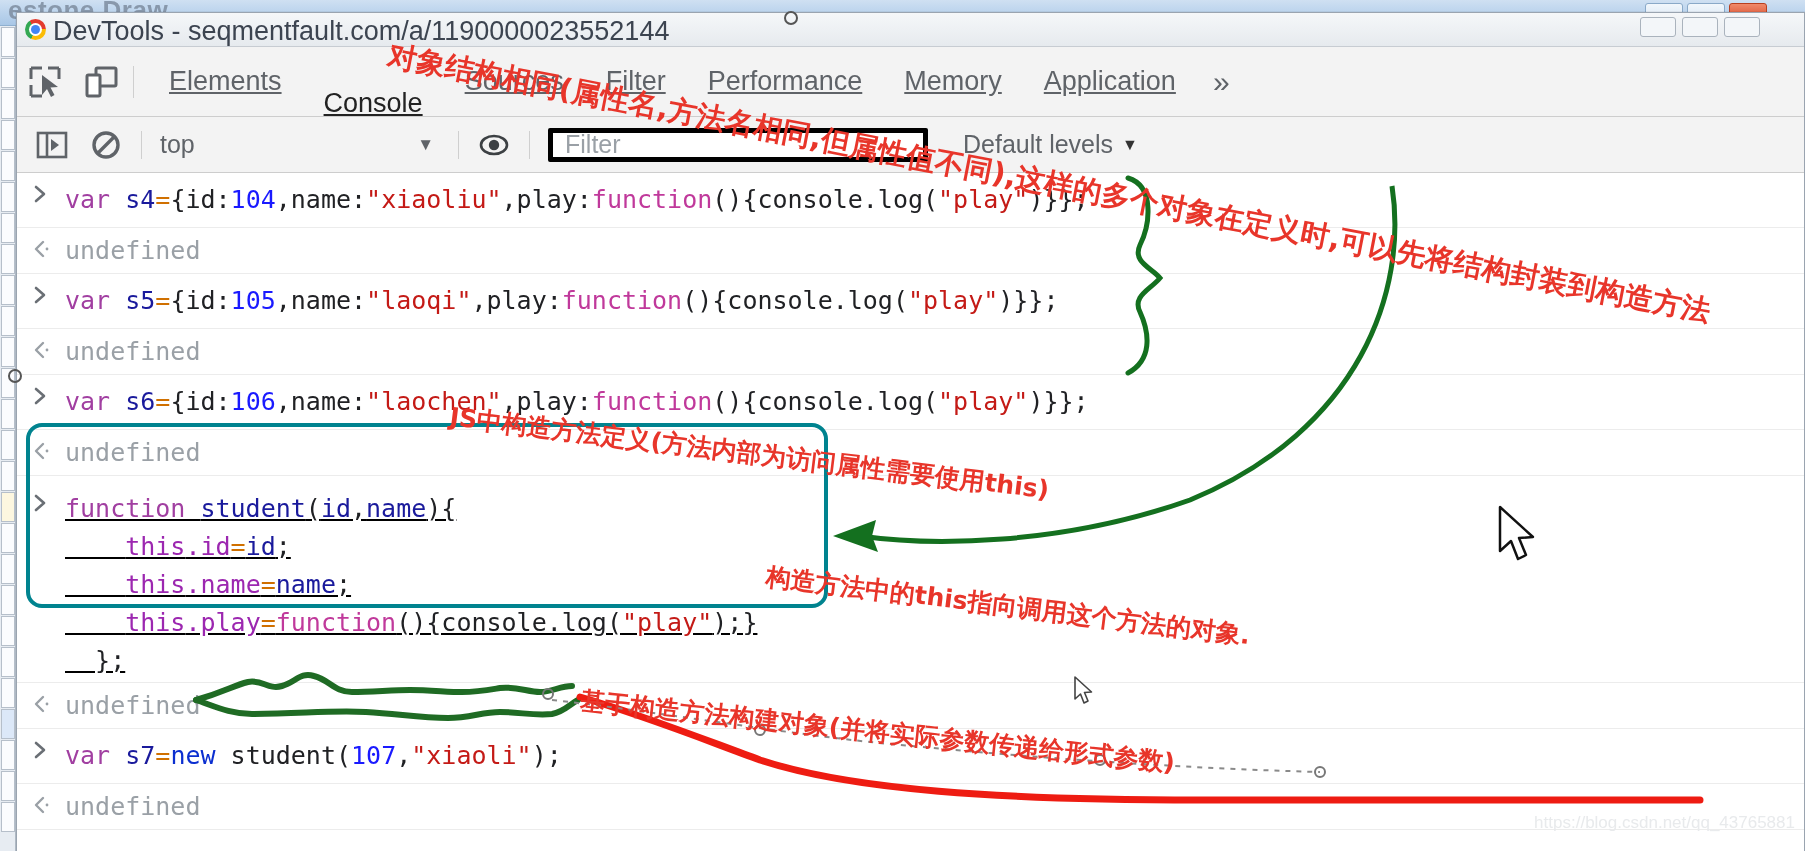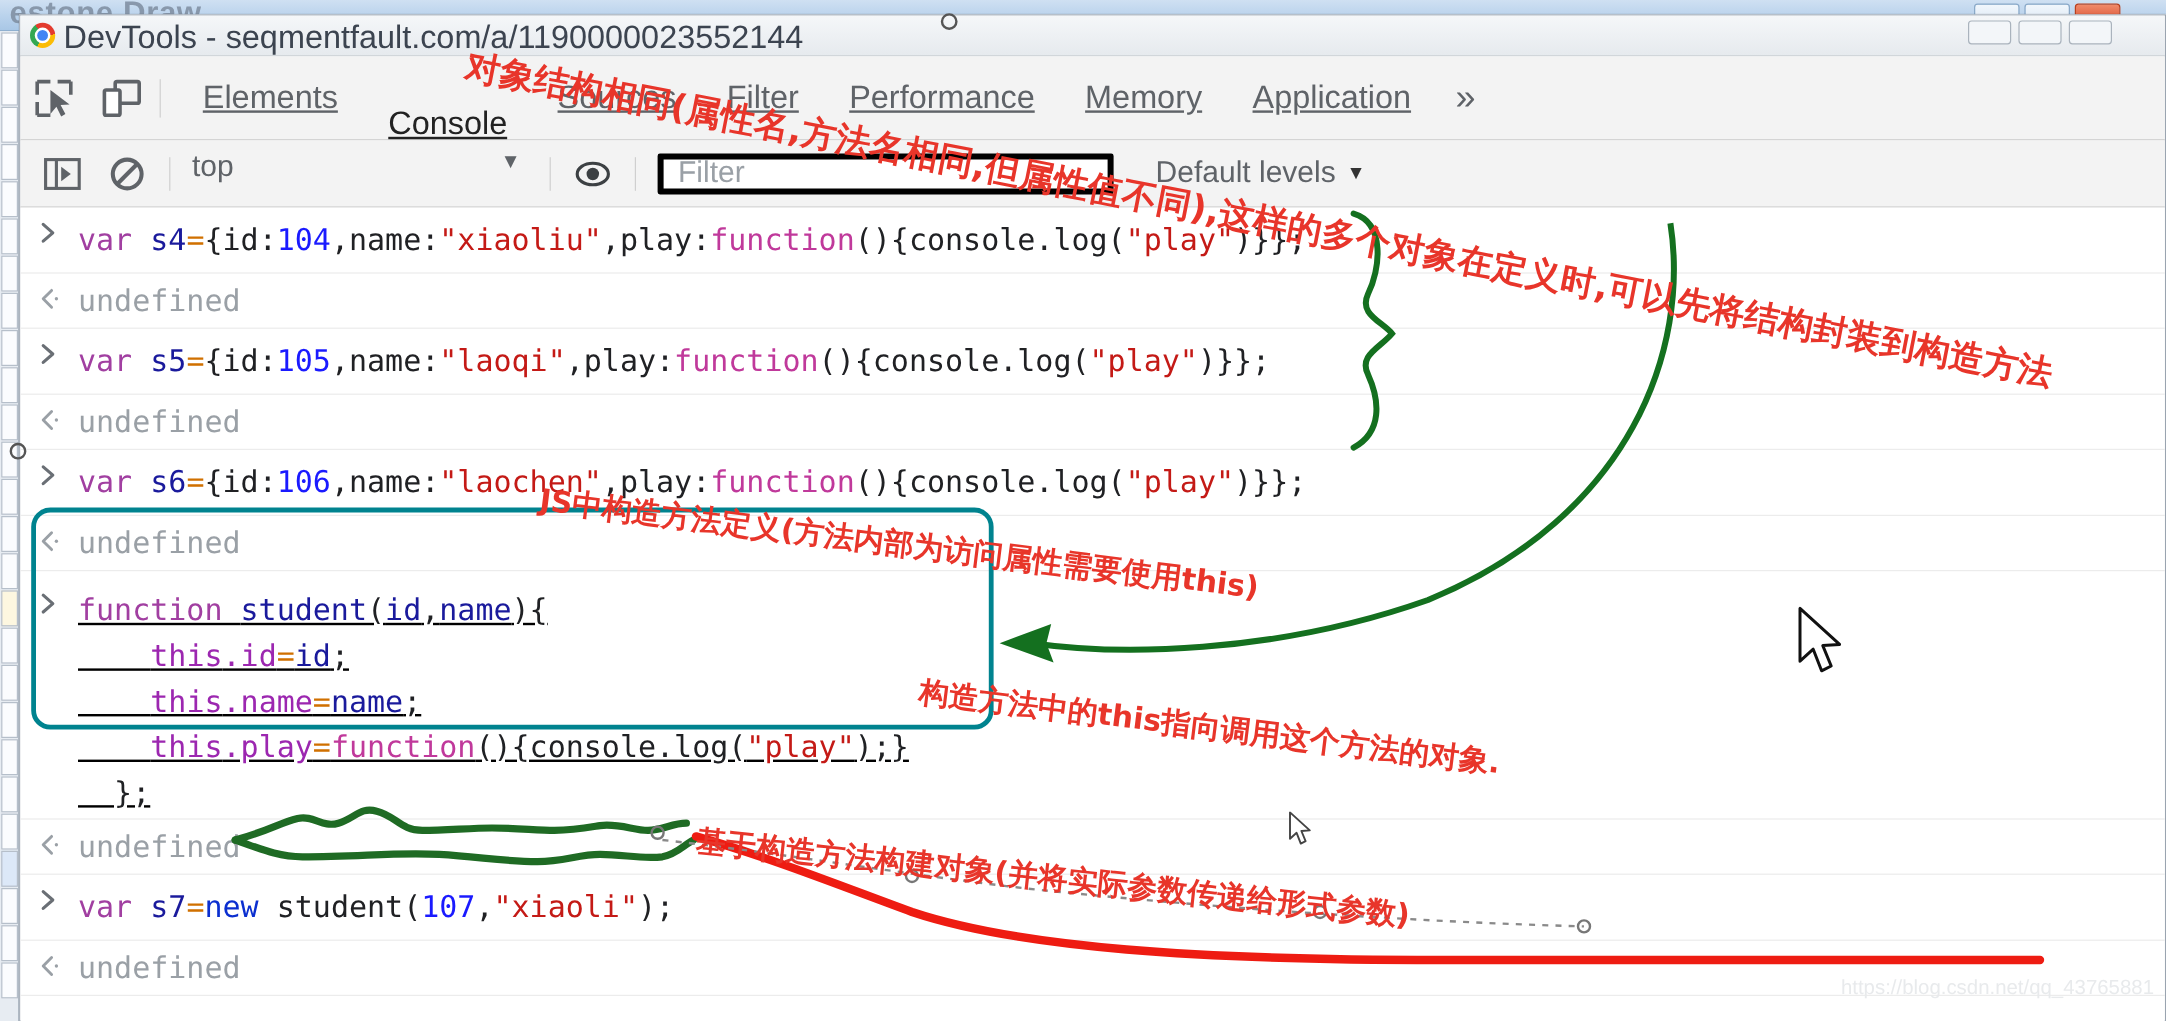--- a/index.html
+++ b/index.html
@@ -102,21 +102,21 @@
 
   
   #console-toolbar{
     position:relative; height:56px; width:100%;
     background:#f3f3f3; border-bottom:1px solid #cdcdcd;
     display:flex; align-items:center; padding-left:8px;
   }
   .ct-btn{ width:54px; height:44px; display:flex; align-items:center; justify-content:center; }
   .ct-sep{ width:1px; height:28px; background:#cfcfcf; margin:0 8px; }
   #context-select{
-    display:flex; gap:8px; width:300px; height:40px; padding-left:10px;
+    display:flex; align-items:center; gap:8px; width:300px; height:40px; padding-left:10px;
   }
   #context-label{ font-size:25px; color:#5f6368; }
   #context-caret{ margin-left:auto; margin-right:16px; font-size:17px; color:#5f6368; }
   #filter-input{
     width:380px; height:34px; background:#ffffff; border:5px solid #000000; border-radius:2px;
     display:flex; align-items:center; padding-left:12px; margin-left:10px;
   }
   #filter-placeholder{ font-size:25px; color:#9aa0a6; }
   #levels-select{ display:flex; align-items:center; gap:9px; margin-left:35px; }
   #levels-label{ font-size:25px; color:#5f6368; }

